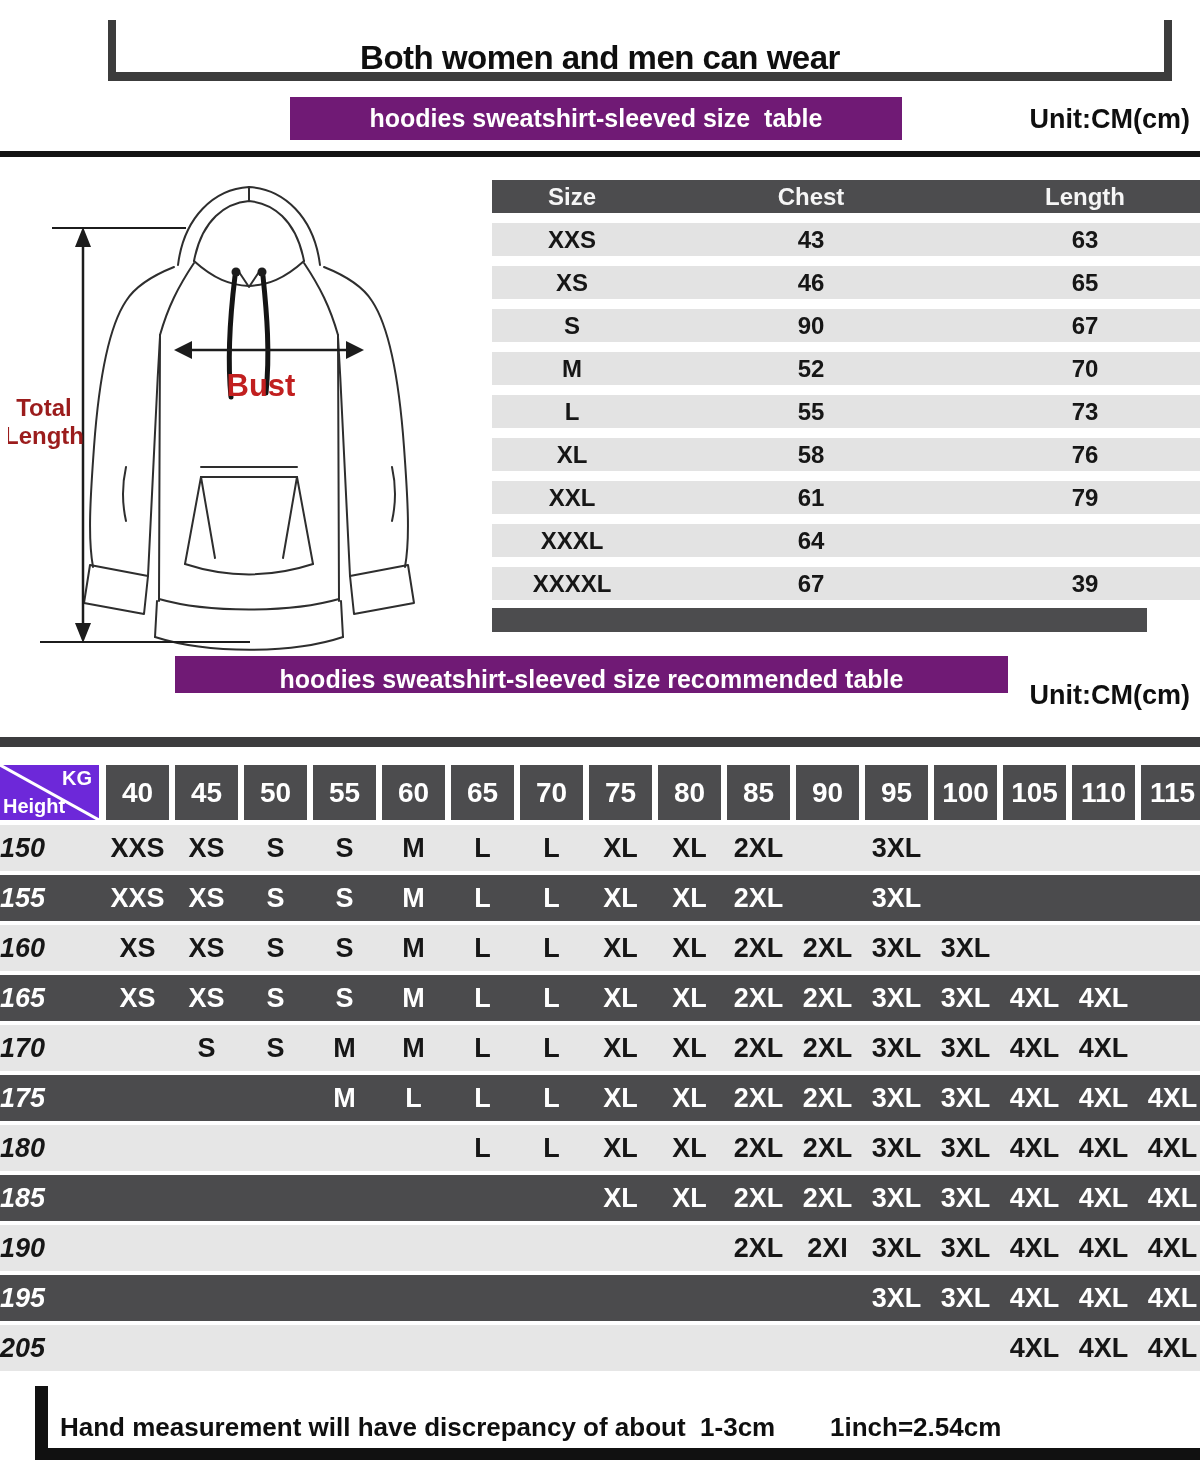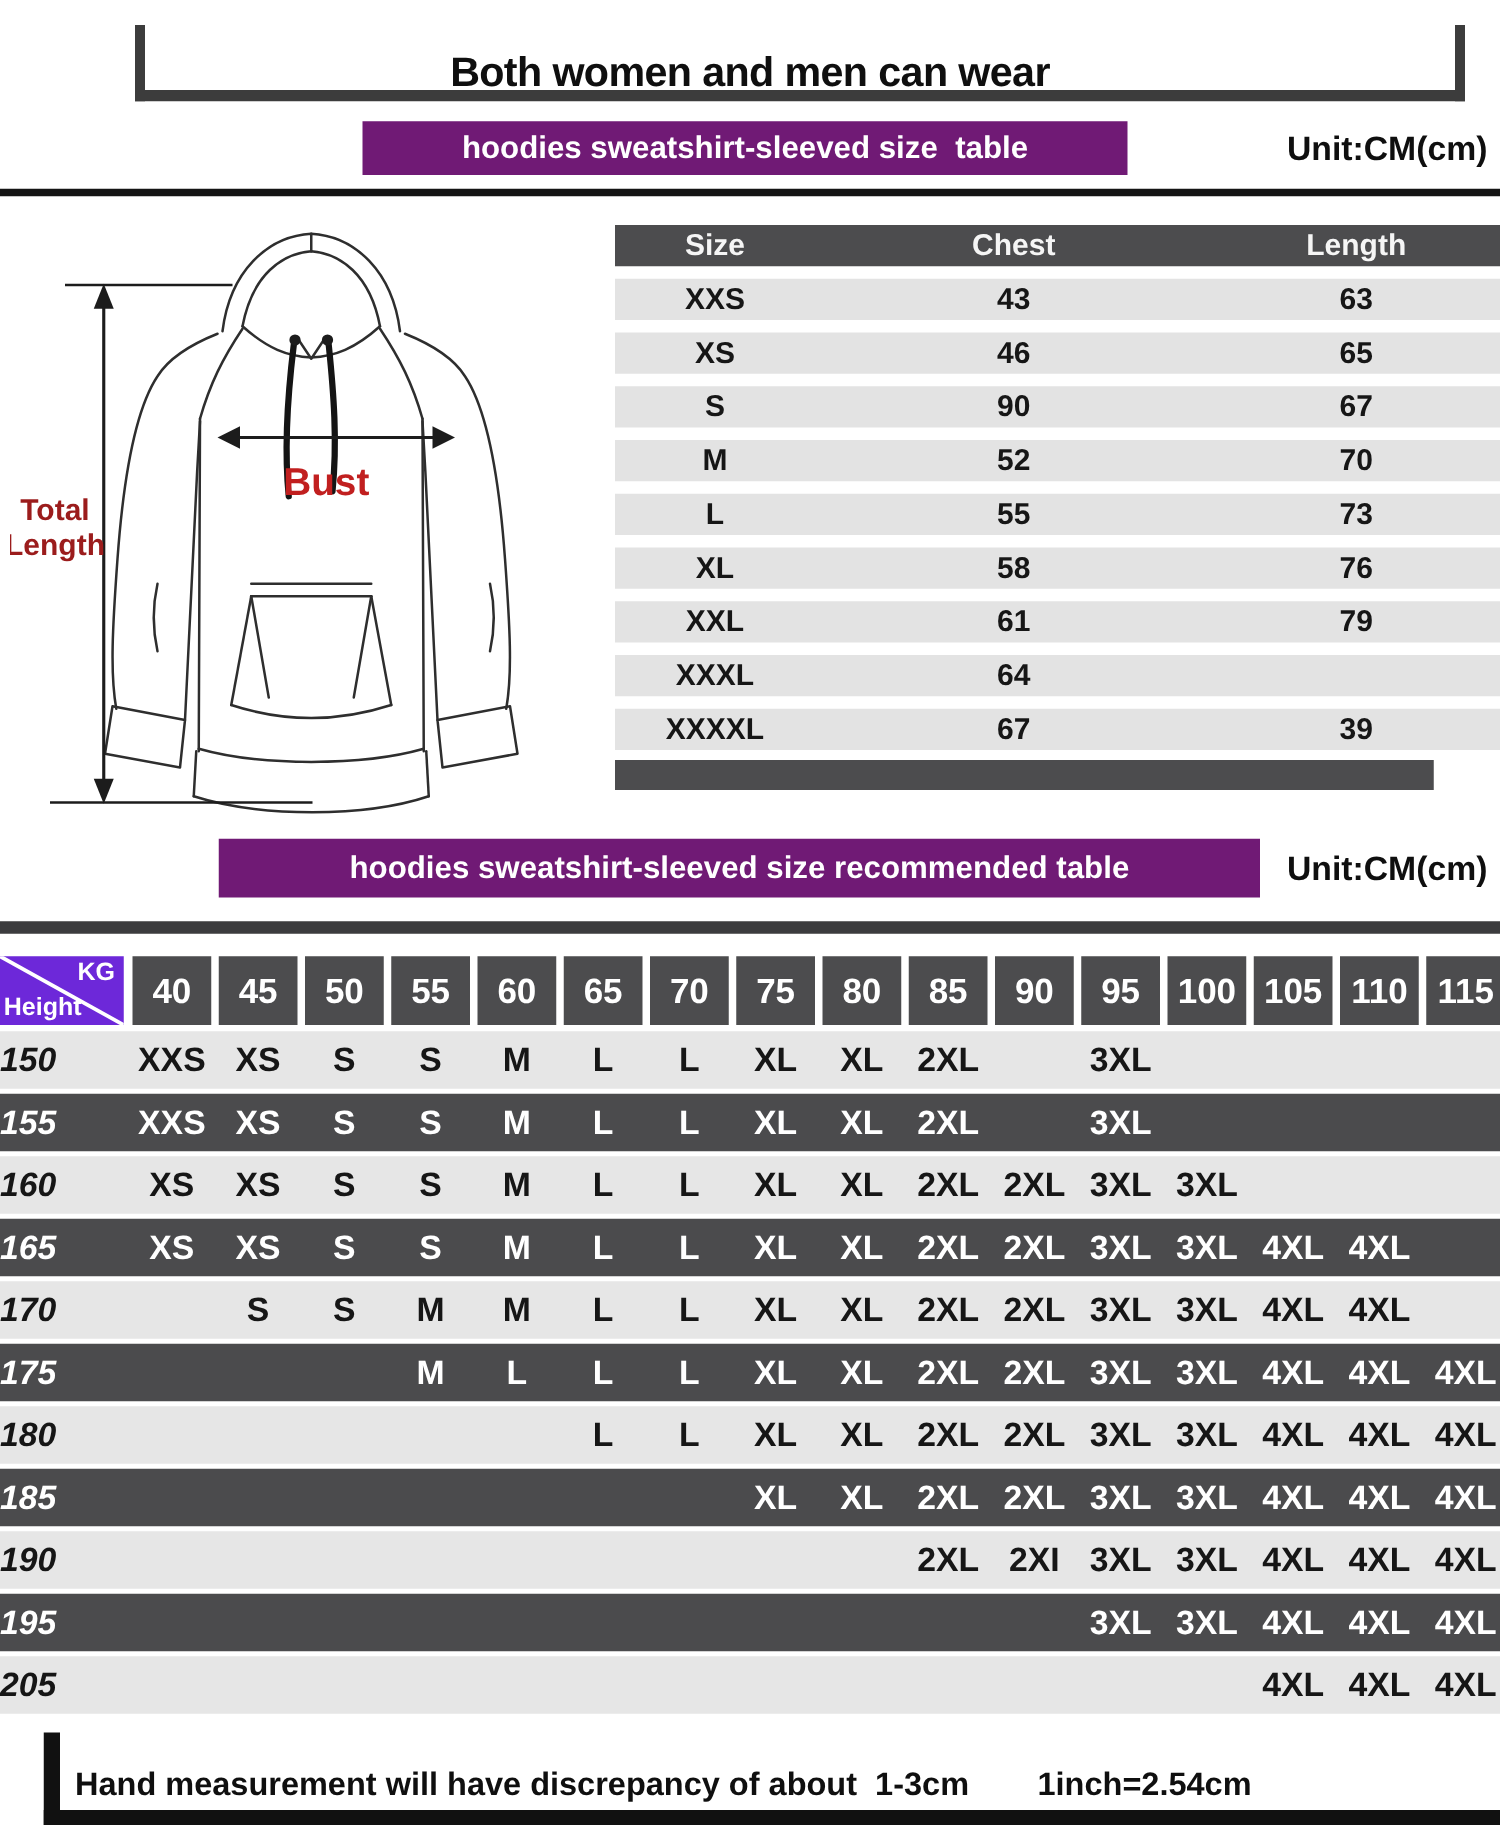--- a/index.html
+++ b/index.html
@@ -11,21 +11,21 @@
             font-size:33px;letter-spacing:-0.5px;z-index:2;}
   #t1{top:1px;} #t2{top:39px;}
   .bracket{position:absolute;left:108px;top:20px;width:1048px;height:52px;
            border-left:8px solid #3c3c3c;border-right:8px solid #3c3c3c;
            border-bottom:9px solid #3c3c3c;z-index:1;}
 
   
   .banner{position:absolute;background:#701a75;color:#ffffff;font-size:25px;
           text-align:center;white-space:pre;}
   .banner1{left:290px;top:97px;width:612px;height:43px;line-height:43px;}
-  .banner2{left:175px;top:671px;width:833px;height:47px;line-height:47px;}
+  .banner2{left:175px;top:656px;width:833px;height:37px;line-height:47px;}
   .unit{position:absolute;width:205px;text-align:right;color:#0f0f0f;font-size:27px;}
   .unit1{left:985px;top:97px;height:43px;line-height:45px;}
   .unit2{left:985px;top:671px;height:47px;line-height:49px;}
   .div1{position:absolute;left:0;top:151px;width:1200px;height:6px;background:#141414;}
   .div2{position:absolute;left:0;top:737px;width:1200px;height:10px;background:#3c3c3e;}
 
   
   .hoodie{position:absolute;left:8px;top:167px;}
 
   

